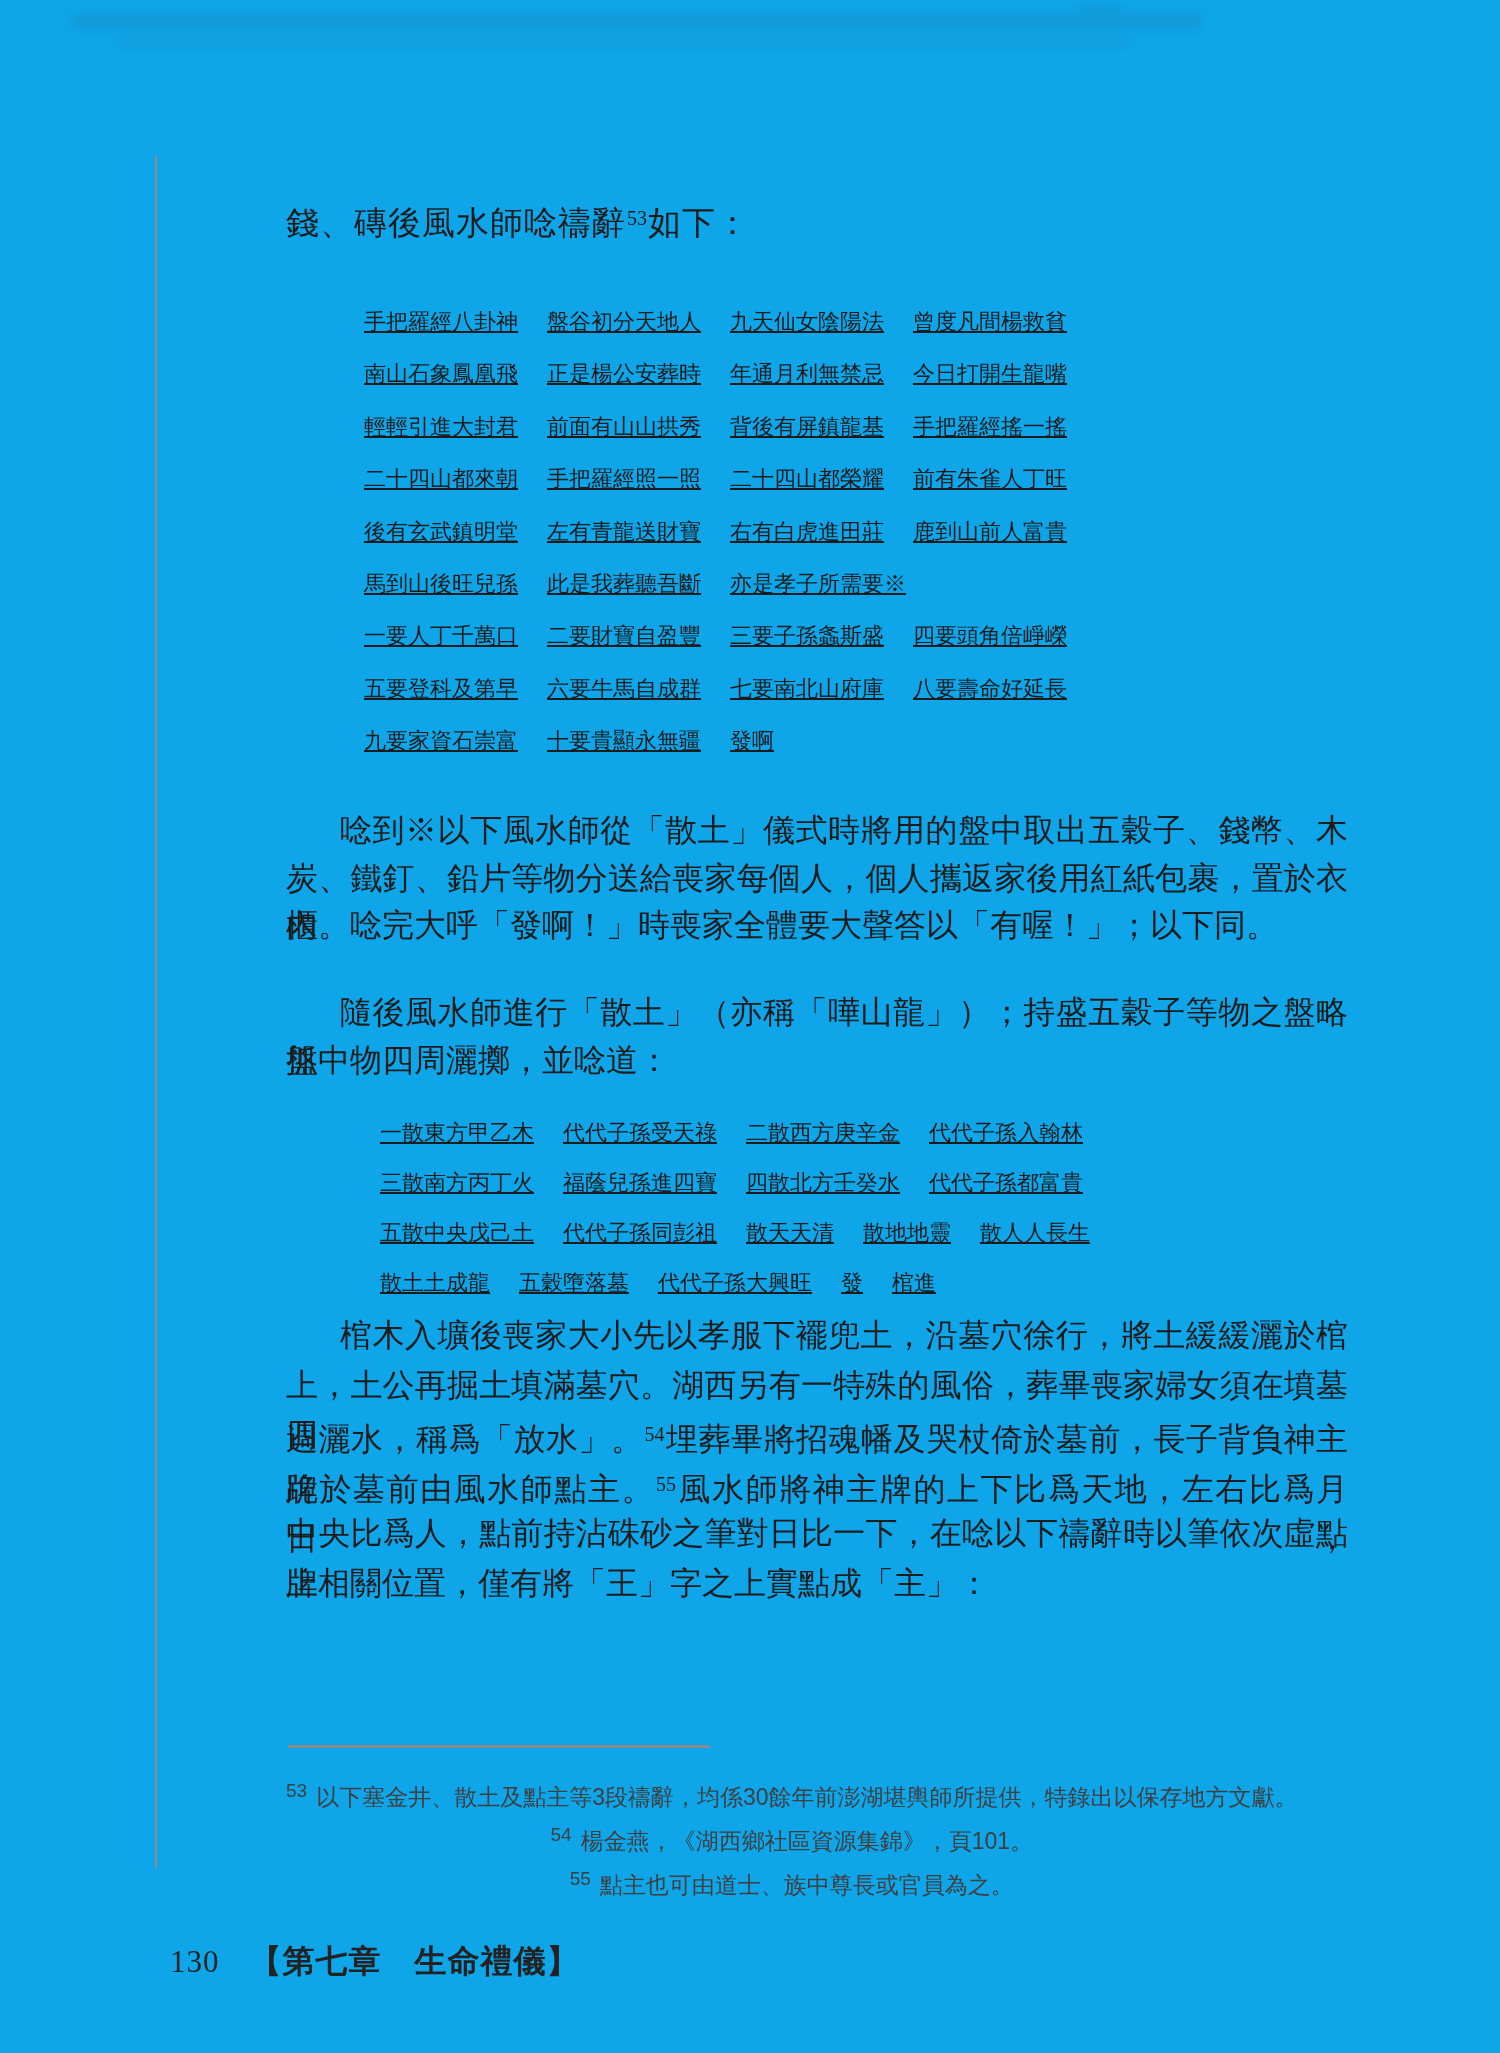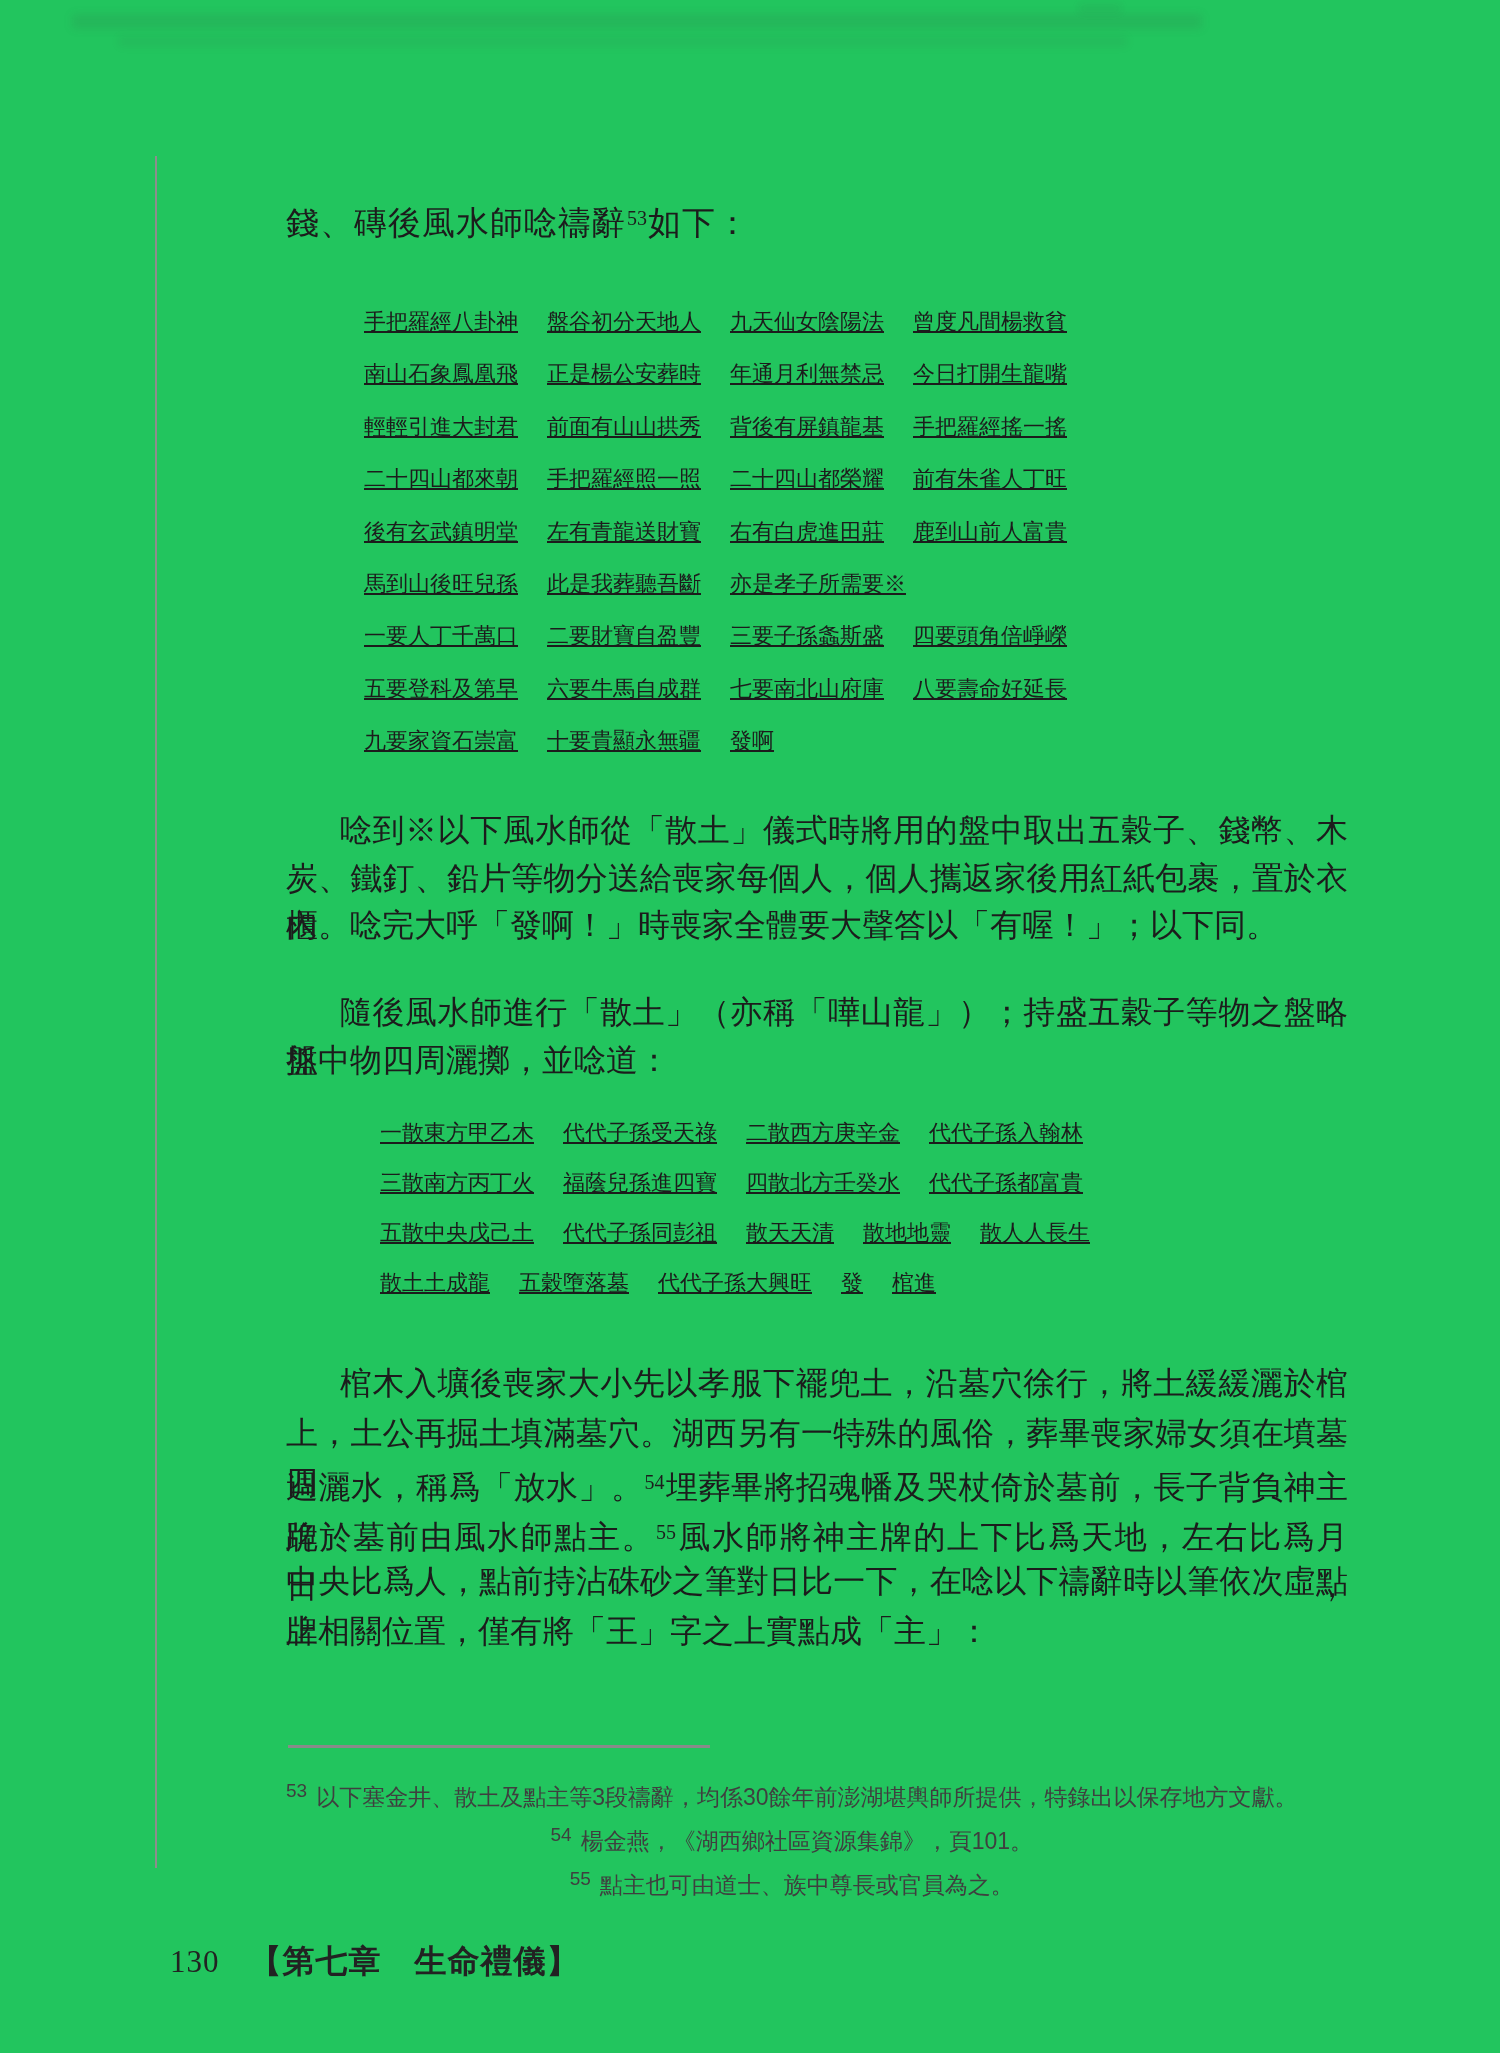--- a/index.html
+++ b/index.html
@@ -1,19 +1,19 @@
 <!DOCTYPE html>
 <html><head>
 <meta charset="utf-8">
 <style>
   html,body{margin:0;padding:0;background:#e9e9e9;}
   .page{
     position:relative;
     width:1500px;height:2053px;
-    background:#22c55e;
+    background:#0ea5e9;
     margin:0 auto;
     overflow:hidden;
     font-family:"Liberation Serif","DejaVu Serif",serif;
     color:#1c1c1c;
   }
   
   .bleed{position:absolute;background:rgba(60,60,60,0.10);filter:blur(4px);border-radius:4px;}
   .b1{left:72px;top:14px;width:1130px;height:15px;}
   .b2{left:118px;top:36px;width:1010px;height:11px;opacity:.7;}
   .b3{left:1078px;top:4px;width:44px;height:9px;opacity:.8;}
@@ -30,21 +30,21 @@
   .verse2{top:1108px;margin-left:16px;}
   .verse2 .vrow{height:50px;line-height:50px;}
 
   .para{position:absolute;left:286px;width:1062px;font-size:32px;}
   .para .pline{height:47.5px;line-height:47.5px;white-space:nowrap;}
   .para .pline.j{white-space:normal;text-align:justify;text-align-last:justify;}
   .para .pline.indent{padding-left:54px;}
   .para .pline.indent.j{padding-left:0;text-indent:54px;}
   .paraA{top:807px;}
   .paraB{top:953px;margin-top:36px;}
-  .paraC{top:1359px;}
+  .paraC{top:1311px;}
   .paraC .pline{height:49.5px;line-height:49.5px;}
 
   .fn-rule{position:absolute;left:288px;top:1745px;width:422px;height:3px;background:#8a8a8a;}
   .footnotes{position:absolute;left:286px;top:1769px;font-family:"Liberation Sans","DejaVu Sans",sans-serif;color:#3f3f3f;font-size:23px;}
   .fnline{height:44px;line-height:44px;white-space:nowrap;text-align:center;}
   .fnnum{font-size:19px;vertical-align:8px;margin-right:9px;color:#3f3f3f;font-family:"Liberation Sans","DejaVu Sans",sans-serif;}
 
   .footer{position:absolute;left:170px;top:1940px;display:flex;align-items:baseline;gap:30px;white-space:nowrap;color:#222;}
   .pagenum{font-size:31px;letter-spacing:1px;}
   .chapter{font-size:32px;font-weight:600;letter-spacing:1px;}

